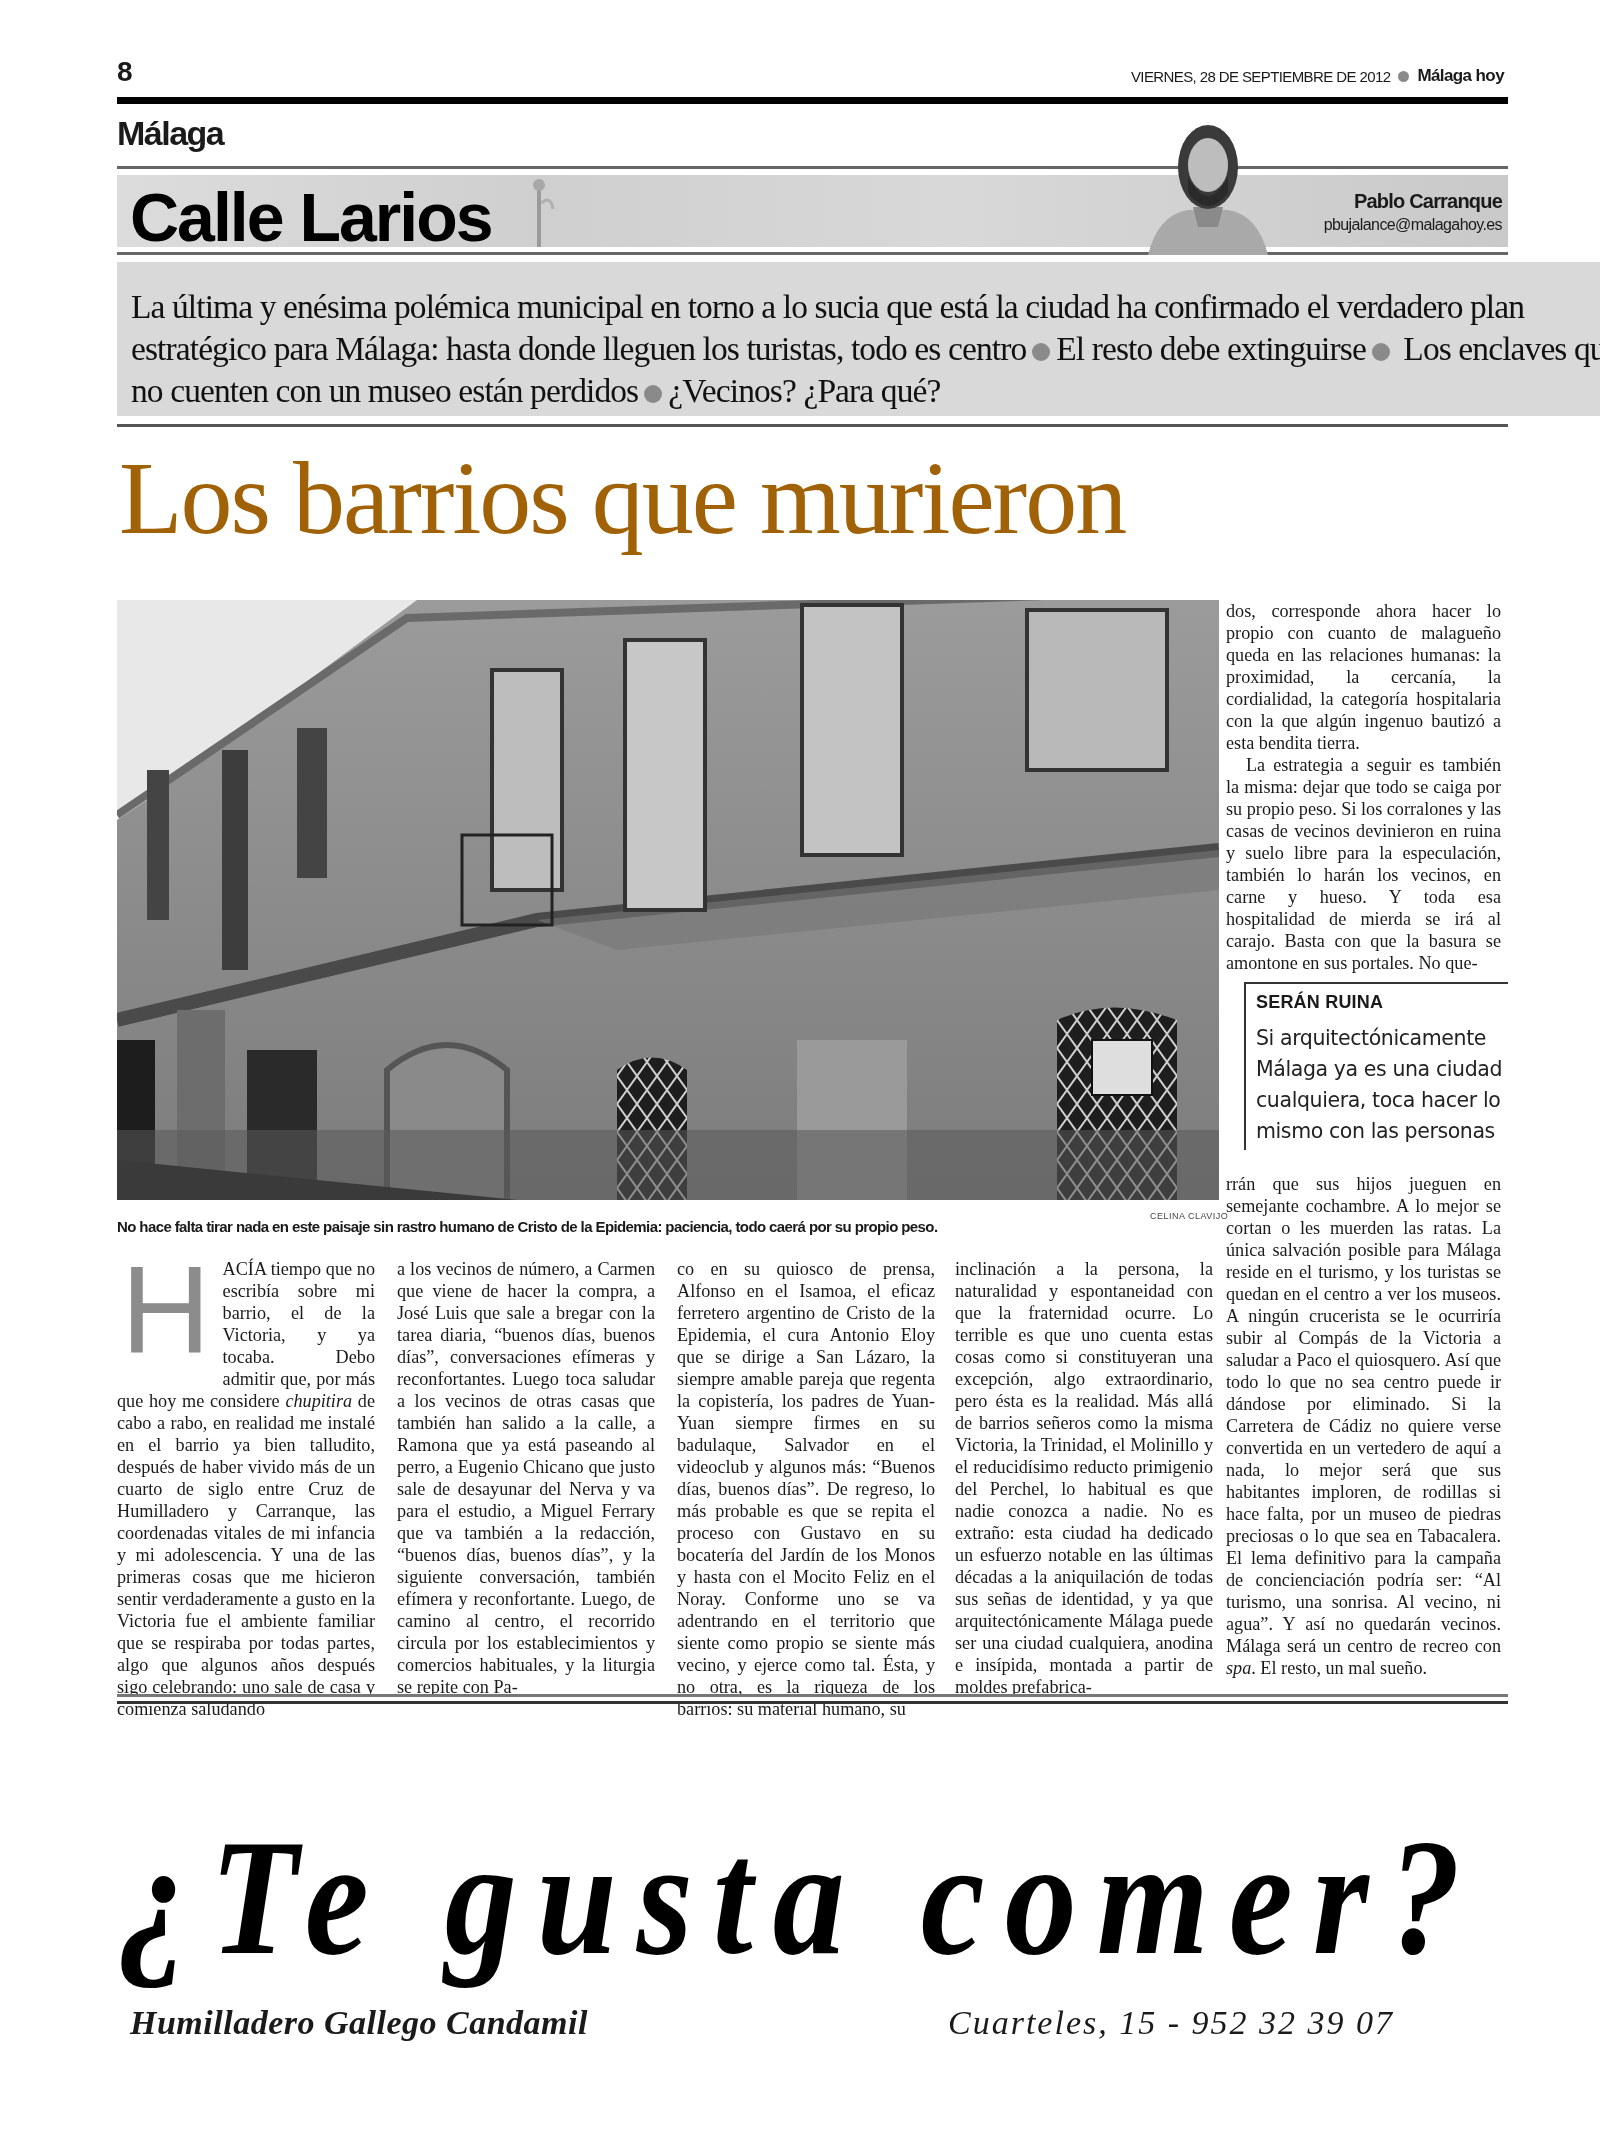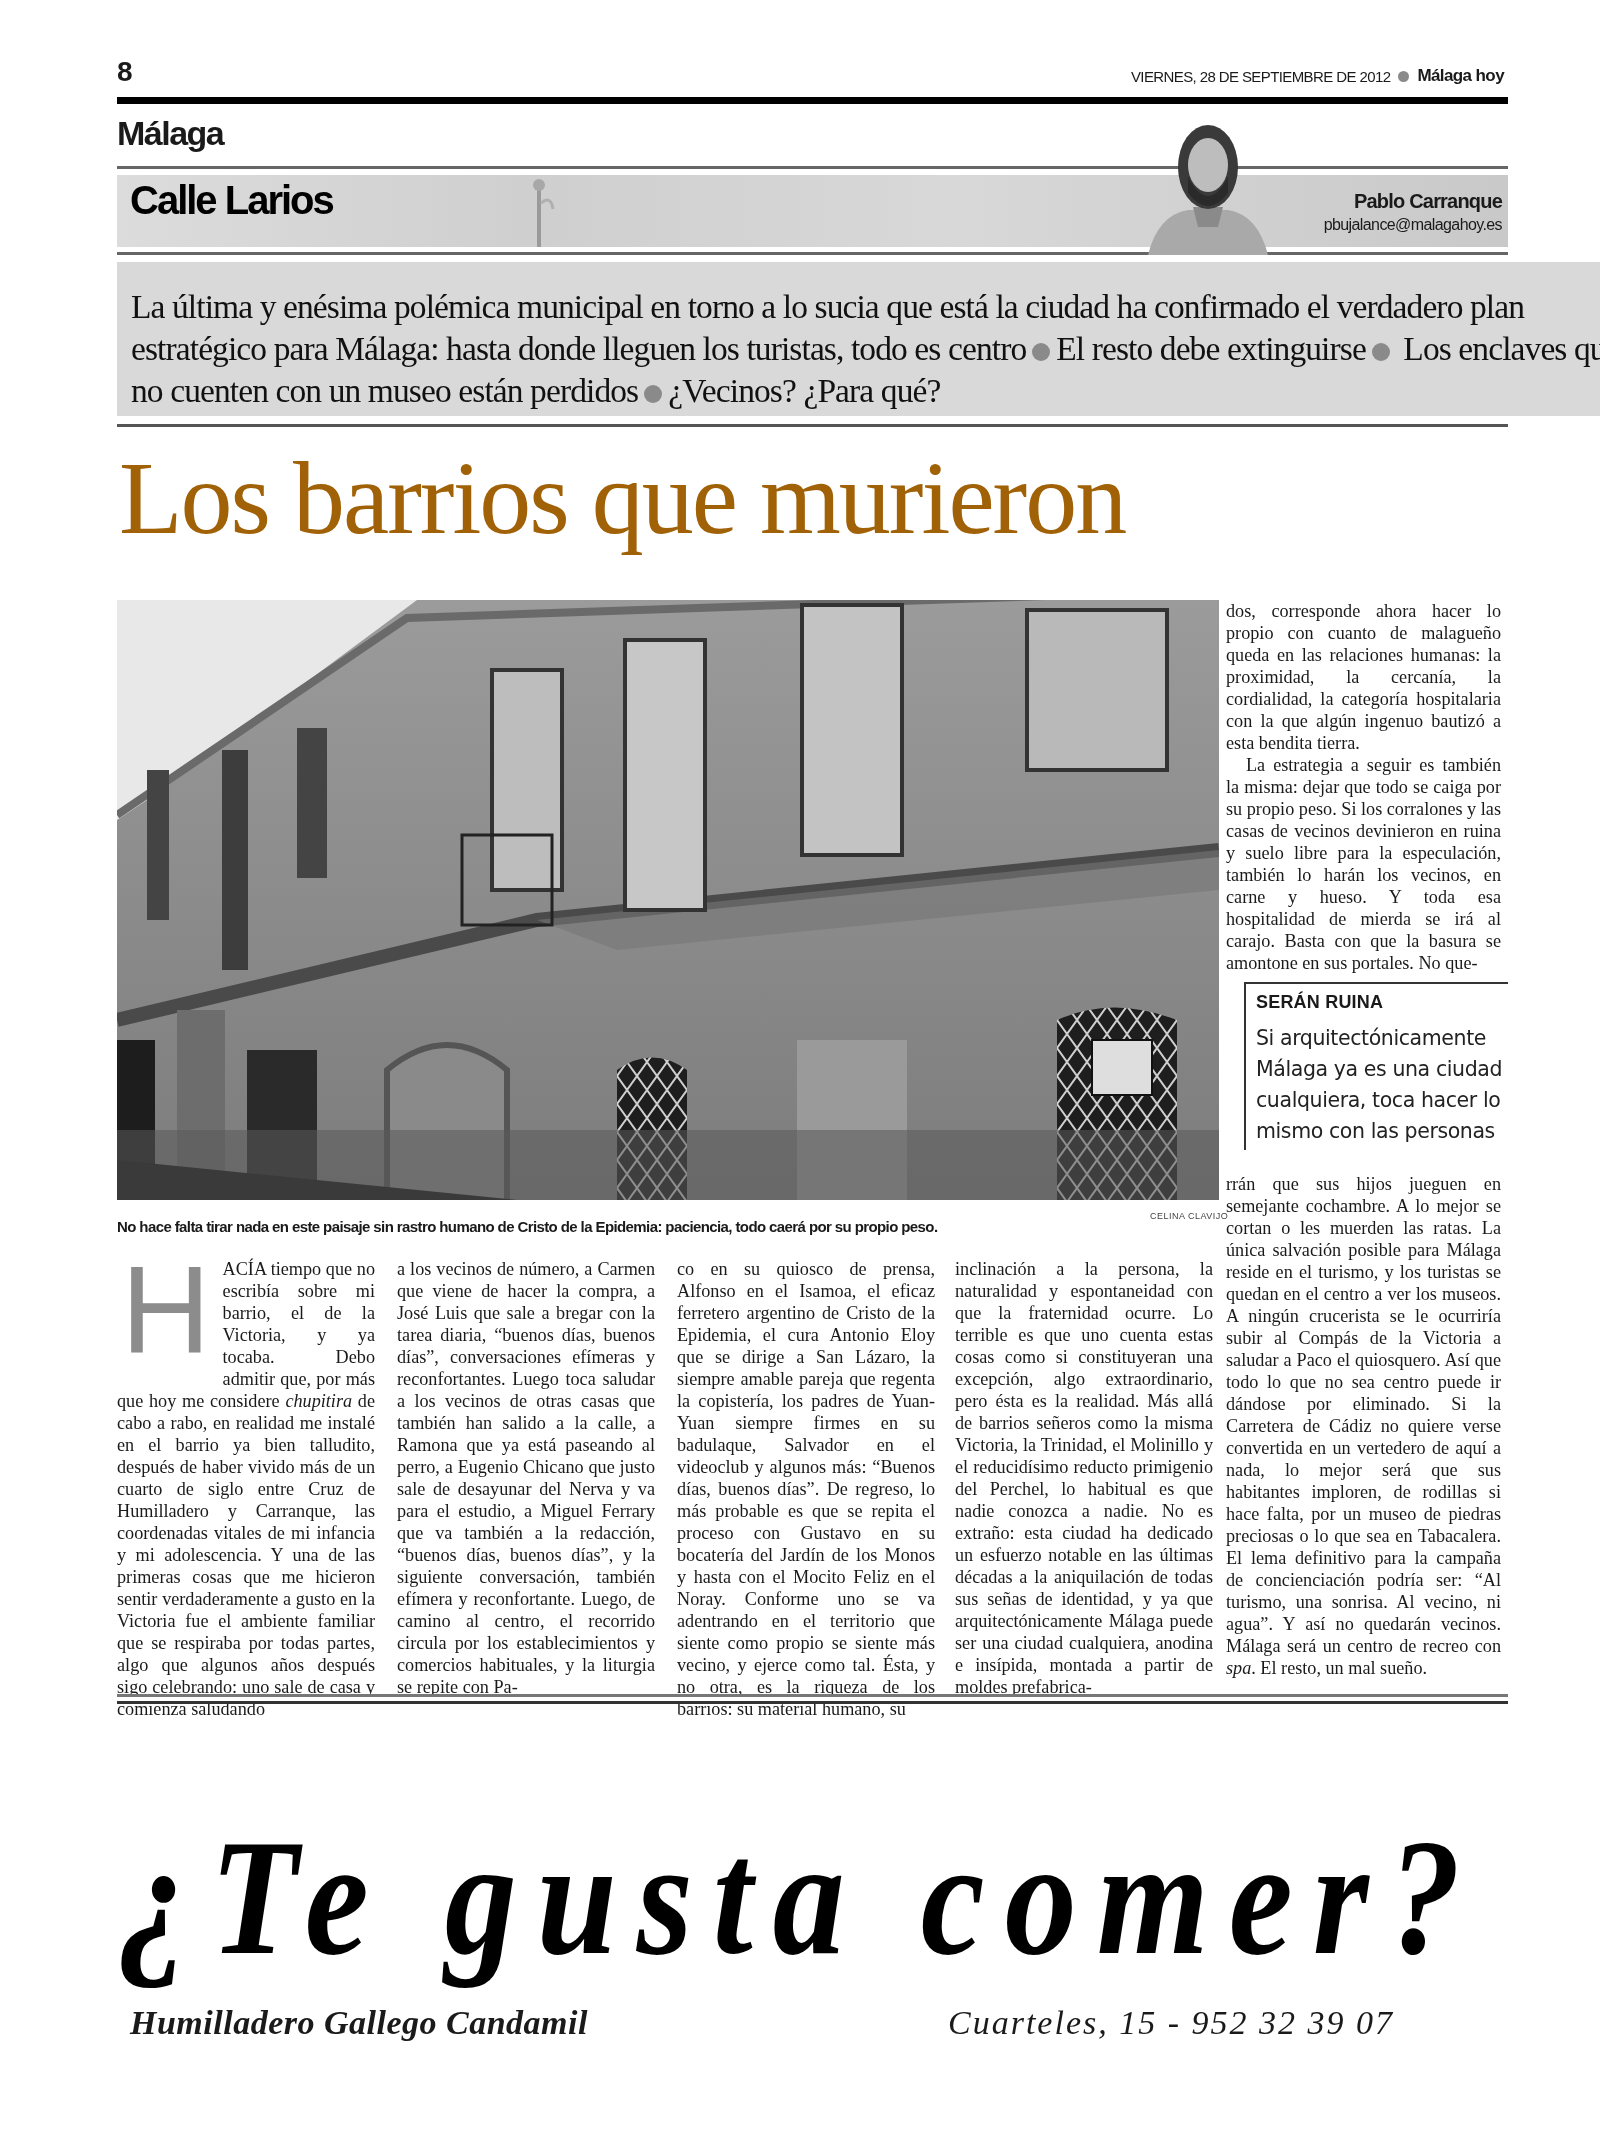--- a/index.html
+++ b/index.html
@@ -9,21 +9,21 @@
   
   #page-num { left:117px; top:56px; font-family:"Liberation Sans", sans-serif; font-weight:bold; font-size:28px; letter-spacing:-1px; }
   #dateline { right:96px; top:66px; font-family:"Liberation Sans", sans-serif; font-size:15px; letter-spacing:-0.6px; display:flex; align-items:center; gap:8px; }
   #dateline .dot { width:11px; height:11px; border-radius:50%; background:#8a8a8a; display:inline-block; }
   #dateline .pub { font-weight:bold; font-size:17px; letter-spacing:-0.6px; }
   #top-rule { left:117px; top:97px; width:1391px; height:7px; background:#000; }
   #section-name { left:117px; top:114px; font-family:"Liberation Sans", sans-serif; font-weight:bold; font-size:34px; letter-spacing:-1.5px; }
   #band-rule-top { left:117px; top:166px; width:1391px; height:3px; background:#666; }
   #band { left:117px; top:175px; width:1391px; height:72px; background:linear-gradient(90deg,#dcdcdc 0%,#cfcfcf 30%,#d8d8d8 60%,#c9c9c9 100%); }
   #band-rule-bot { left:117px; top:252px; width:1391px; height:3px; background:#666; }
-  #column-title { left:130px; top:178px; font-family:"Liberation Sans", sans-serif; font-weight:bold; font-size:40px; letter-spacing:-2px; color:#000; }
+  #column-title { left:130px; top:178px; font-family:"Liberation Sans", sans-serif; font-weight:bold; font-size:68px; letter-spacing:-2px; color:#000; }
   #lamp { left:525px; top:175px; width:30px; height:72px; }
   #author-photo { left:1138px; top:115px; width:140px; height:140px; }
   #author-name { right:98px; top:190px; font-family:"Liberation Sans", sans-serif; font-weight:bold; font-size:20px; letter-spacing:-0.8px; text-align:right; }
   #author-email { right:98px; top:216px; font-family:"Liberation Sans", sans-serif; font-size:16px; letter-spacing:-0.6px; text-align:right; }
 
   
   #summary { left:117px; top:262px; width:1530px; height:154px; background:#d9d9d9; box-sizing:border-box; padding:24px 10px 0 14px; font-family:"Liberation Serif", serif; font-size:33.5px; line-height:42px; letter-spacing:-0.9px; color:#111; }
   #summary .bullet { display:inline-block; width:18px; height:18px; border-radius:50%; background:#8a8a8a; margin:0 6px; vertical-align:-1px; }
   #summary-rule { left:117px; top:424px; width:1391px; height:3px; background:#555; }
 

